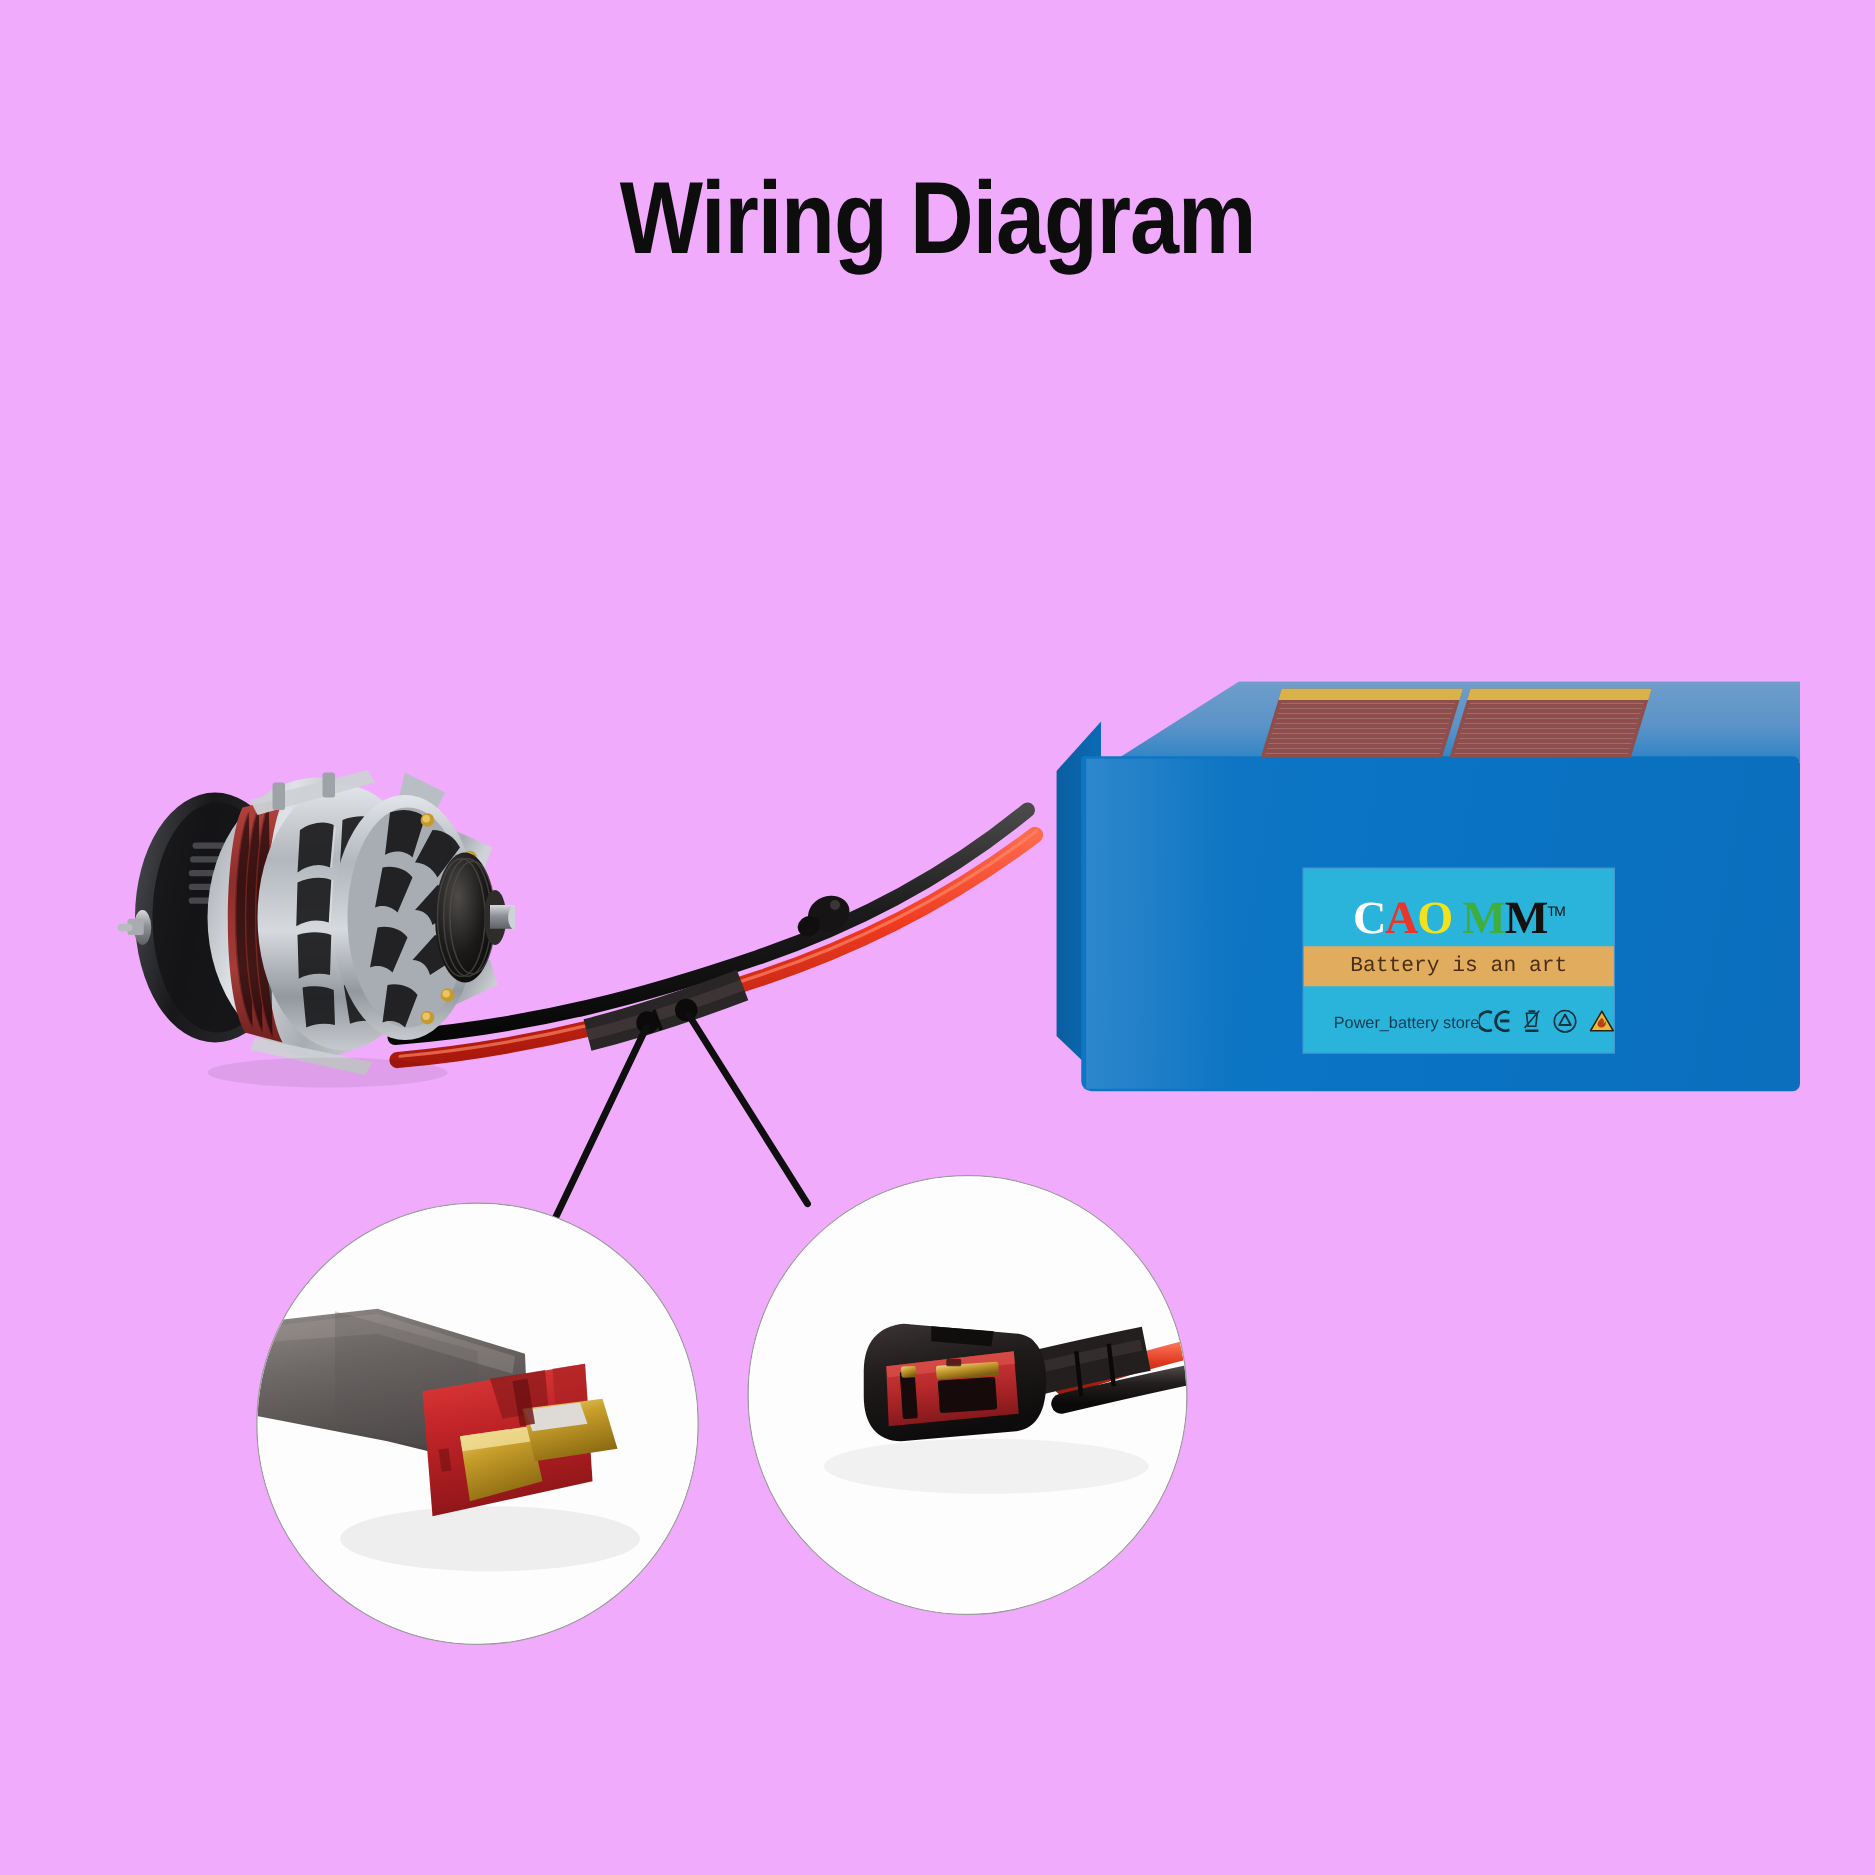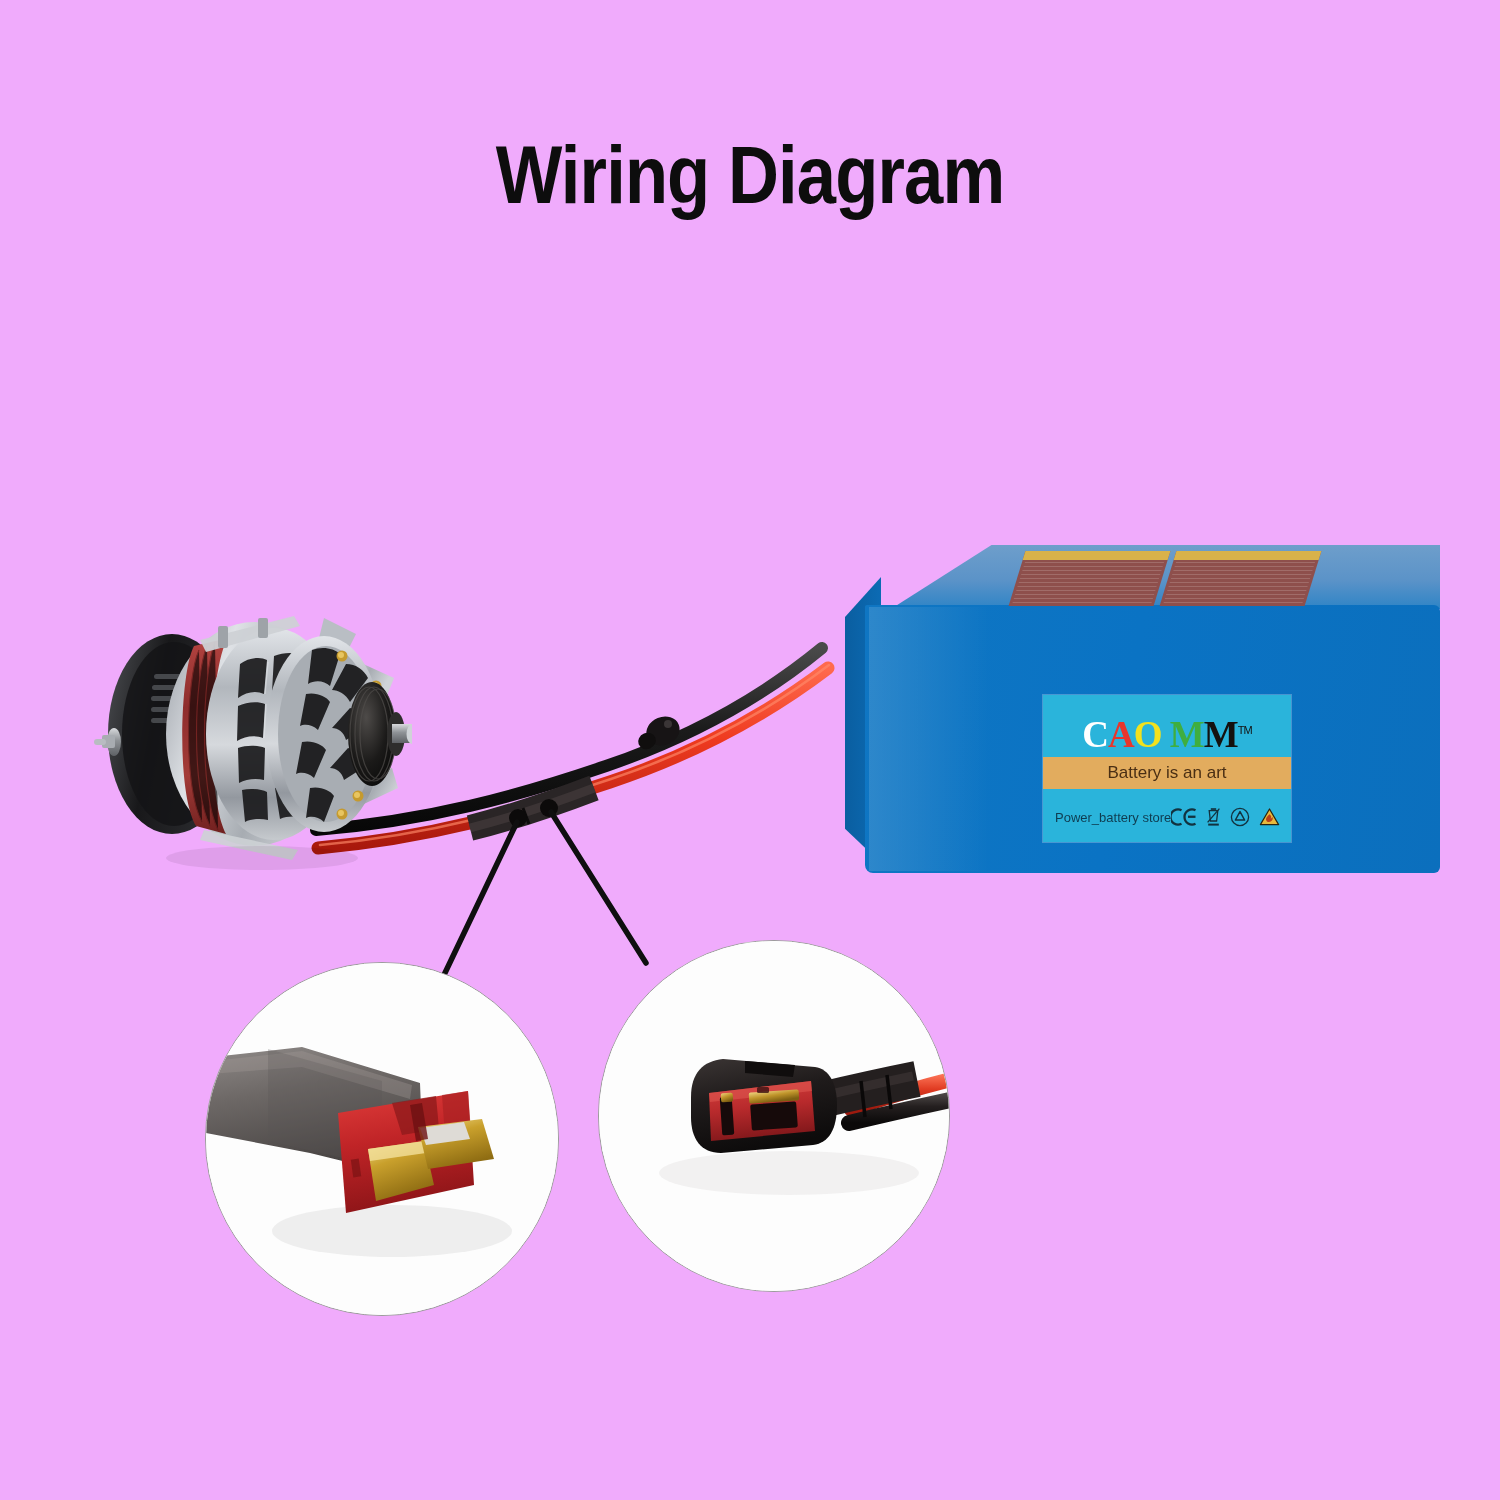--- a/index.html
+++ b/index.html
@@ -178,25 +178,25 @@
     top: 62px;
     height: 32px;
     background: #e2ac5e;
     display: flex;
     align-items: center;
     justify-content: center;
   }
   #label-slogan {
     font-size: 17px;
     color: #4a2f14;
-    font-family: Liberation Sans, sans-serif;
+    font-family: Liberation Mono, monospace;
   }
   #label-bottom {
     position: absolute;
-    left: 0; right: 0;
+    left: 12px; right: 0;
     top: 100px;
     height: 44px;
     display: flex;
     align-items: center;
     padding: 0 12px;
     box-sizing: border-box;
   }
   #label-store {
     font-size: 13px;
     color: #0f3c50;

